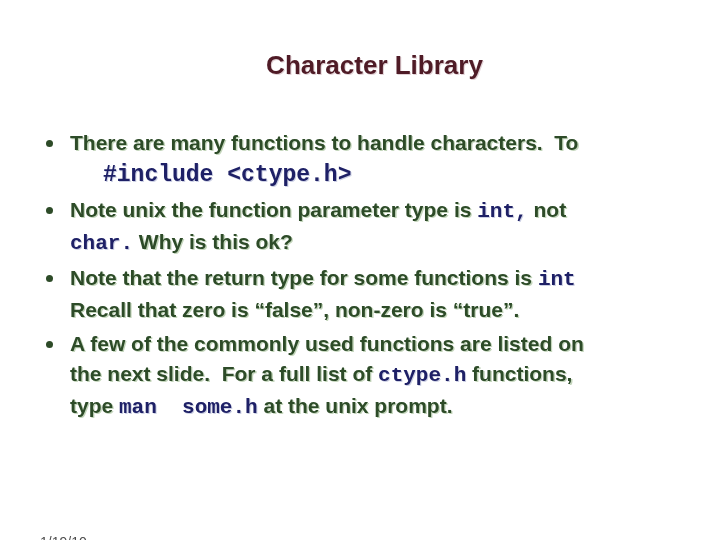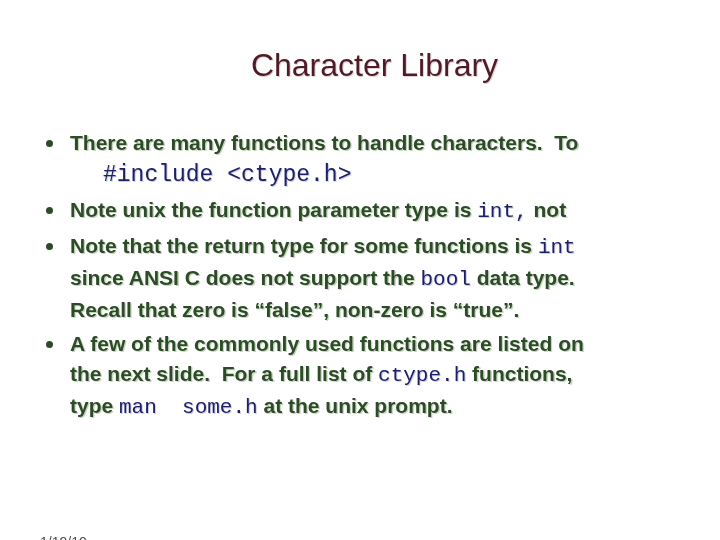--- a/index.html
+++ b/index.html
@@ -18,23 +18,23 @@
   }
   .slide {
     position: relative;
     width: 720px;
     height: 540px;
     background: var(--bg-color);
   }
   .slide-title {
     margin-top: 44px;
     text-align: center;
-    font-size: 32px;
+    font-size: 26px;
     line-height: 42px;
-    font-weight: 400;
+    font-weight: 700;
     color: var(--title-color);
     text-shadow: 1px 1px 0 #e2d2d6;
     margin-left: 29px;
   }
   .content {
     margin-top: 42px;
     padding-left: 45px;
     padding-right: 30px;
   }
   .bullet-item {
@@ -57,21 +57,21 @@
     line-height: 30px;
     font-weight: 700;
     color: var(--body-color);
   }
   .line .text-seg {
     color: var(--body-color);
     text-shadow: 1.3px 1.3px 0 #c4d6bc;
   }
   .line .code-seg {
     font-family: "Liberation Mono", monospace;
-    font-weight: 400;
+    font-weight: 700;
     font-size: 21px;
     color: var(--code-color);
     text-shadow: 1px 1px 0 #ccd0e4;
   }
   .line.code-line {
     padding-left: 33px;
     line-height: 32px;
   }
   .line.code-line .code-seg {
     font-size: 23px;
@@ -96,26 +96,26 @@
 
     <div class="bullet-item">
       <span class="bullet-dot"></span>
       <div class="line"><span class="text-seg">There are many functions to handle characters.  To</span></div>
       <div class="line code-line"><span class="code-seg">#include &lt;ctype.h&gt;</span></div>
     </div>
 
     <div class="bullet-item">
       <span class="bullet-dot"></span>
       <div class="line"><span class="text-seg">Note unix the function parameter type is </span><span class="code-seg">int,</span><span class="text-seg"> not</span></div>
+      <div class="line"><span class="code-seg">char.</span><span class="text-seg"> Why is this ok?</span></div>
     </div>
 
     <div class="bullet-item">
       <span class="bullet-dot"></span>
       <div class="line"><span class="text-seg">Note that the return type for some functions is </span><span class="code-seg">int</span></div>
-      <div class="line"><span class="text-seg">since ANSI C does not support the </span><span class="code-seg">bool</span><span class="text-seg"> data type.</span></div>
       <div class="line"><span class="text-seg">Recall that zero is “false”, non-zero is “true”.</span></div>
     </div>
 
     <div class="bullet-item">
       <span class="bullet-dot"></span>
       <div class="line"><span class="text-seg">A few of the commonly used functions are listed on</span></div>
       <div class="line"><span class="text-seg">the next slide.  For a full list of </span><span class="code-seg">ctype.h</span><span class="text-seg"> functions,</span></div>
       <div class="line"><span class="text-seg">type </span><span class="code-seg">man  some.h</span><span class="text-seg"> at the unix prompt.</span></div>
     </div>
 

